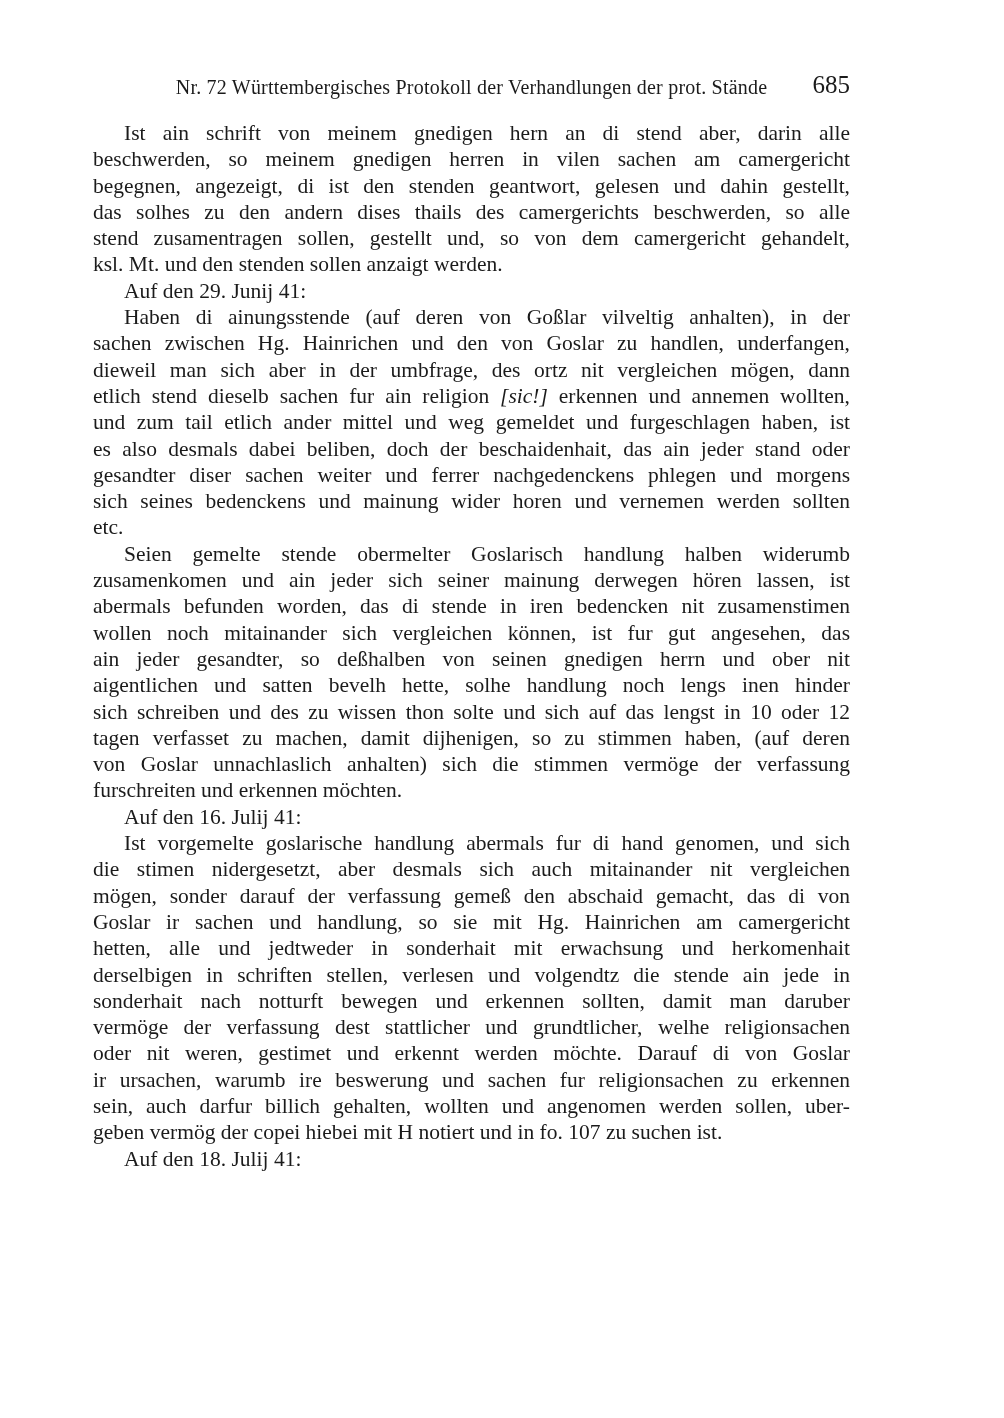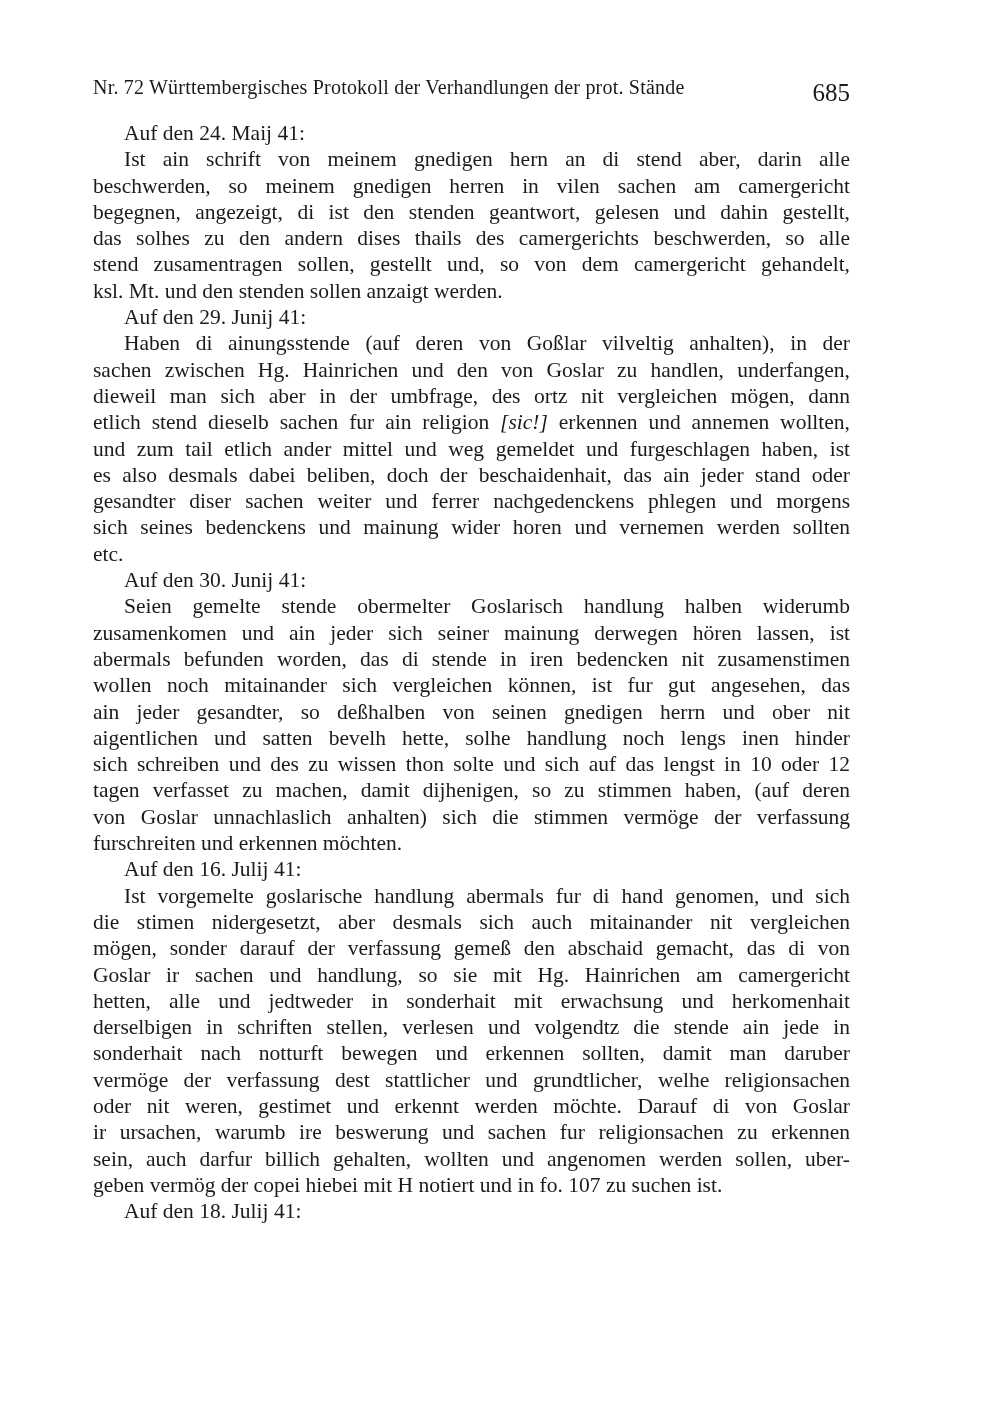--- a/index.html
+++ b/index.html
@@ -14,31 +14,30 @@
     overflow: hidden;
   }
   .running-head {
     position: absolute;
     left: 93px;
     top: 76px;
     width: 757px;
     height: 26px;
   }
   .rh-title {
-    text-align: left;
+    text-align: center;
     font-size: 20px;
     letter-spacing: 0.2px;
     white-space: nowrap;
   }
   .rh-page-number {
     position: absolute;
     right: 0;
     top: -5px;
     font-size: 25px;
-    margin-top: 8px;
   }
   .text-block {
     position: absolute;
     left: 93px;
     top: 120px;
     width: 757px;
     font-size: 21.5px;
     line-height: 26.3px;
   }
   .line { display: block; }
@@ -52,21 +51,20 @@
 
 <div class="page">
 
   <div class="running-head">
     <div class="rh-title">Nr. 72 Württembergisches Protokoll der Verhandlungen der prot. Stände</div>
     <div class="rh-page-number">685</div>
   </div>
 
   <div class="text-block">
 
-    <div class="line flush indent">Auf den 24. Maij 41:</div>
 
     <div class="paragraph">
       <div class="line just indent">Ist ain schrift von meinem gnedigen hern an di stend aber, darin alle</div>
       <div class="line just">beschwerden, so meinem gnedigen herren in vilen sachen am camergericht</div>
       <div class="line just">begegnen, angezeigt, di ist den stenden geantwort, gelesen und dahin gestellt,</div>
       <div class="line just">das solhes zu den andern dises thails des camergerichts beschwerden, so alle</div>
       <div class="line just">stend zusamentragen sollen, gestellt und, so von dem camergericht gehandelt,</div>
       <div class="line flush">ksl. Mt. und den stenden sollen anzaigt werden.</div>
     </div>
 
@@ -79,21 +77,20 @@
       <div class="line just">
         <span>etlich stend dieselb sachen fur ain religion </span><span class="italic">[sic!]</span><span> erkennen und annemen wollten,</span>
       </div>
       <div class="line just">und zum tail etlich ander mittel und weg gemeldet und furgeschlagen haben, ist</div>
       <div class="line just">es also desmals dabei beliben, doch der beschaidenhait, das ain jeder stand oder</div>
       <div class="line just">gesandter diser sachen weiter und ferrer nachgedenckens phlegen und morgens</div>
       <div class="line just">sich seines bedenckens und mainung wider horen und vernemen werden sollten</div>
       <div class="line flush">etc.</div>
     </div>
 
-    <div class="line flush indent">Auf den 30. Junij 41:</div>
 
     <div class="paragraph">
       <div class="line just indent">Seien gemelte stende obermelter Goslarisch handlung halben widerumb</div>
       <div class="line just">zusamenkomen und ain jeder sich seiner mainung derwegen hören lassen, ist</div>
       <div class="line just">abermals befunden worden, das di stende in iren bedencken nit zusamenstimen</div>
       <div class="line just">wollen noch mitainander sich vergleichen können, ist fur gut angesehen, das</div>
       <div class="line just">ain jeder gesandter, so deßhalben von seinen gnedigen herrn und ober nit</div>
       <div class="line just">aigentlichen und satten bevelh hette, solhe handlung noch lengs inen hinder</div>
       <div class="line just">sich schreiben und des zu wissen thon solte und sich auf das lengst in 10 oder 12</div>
       <div class="line just">tagen verfasset zu machen, damit dijhenigen, so zu stimmen haben, (auf deren</div>

